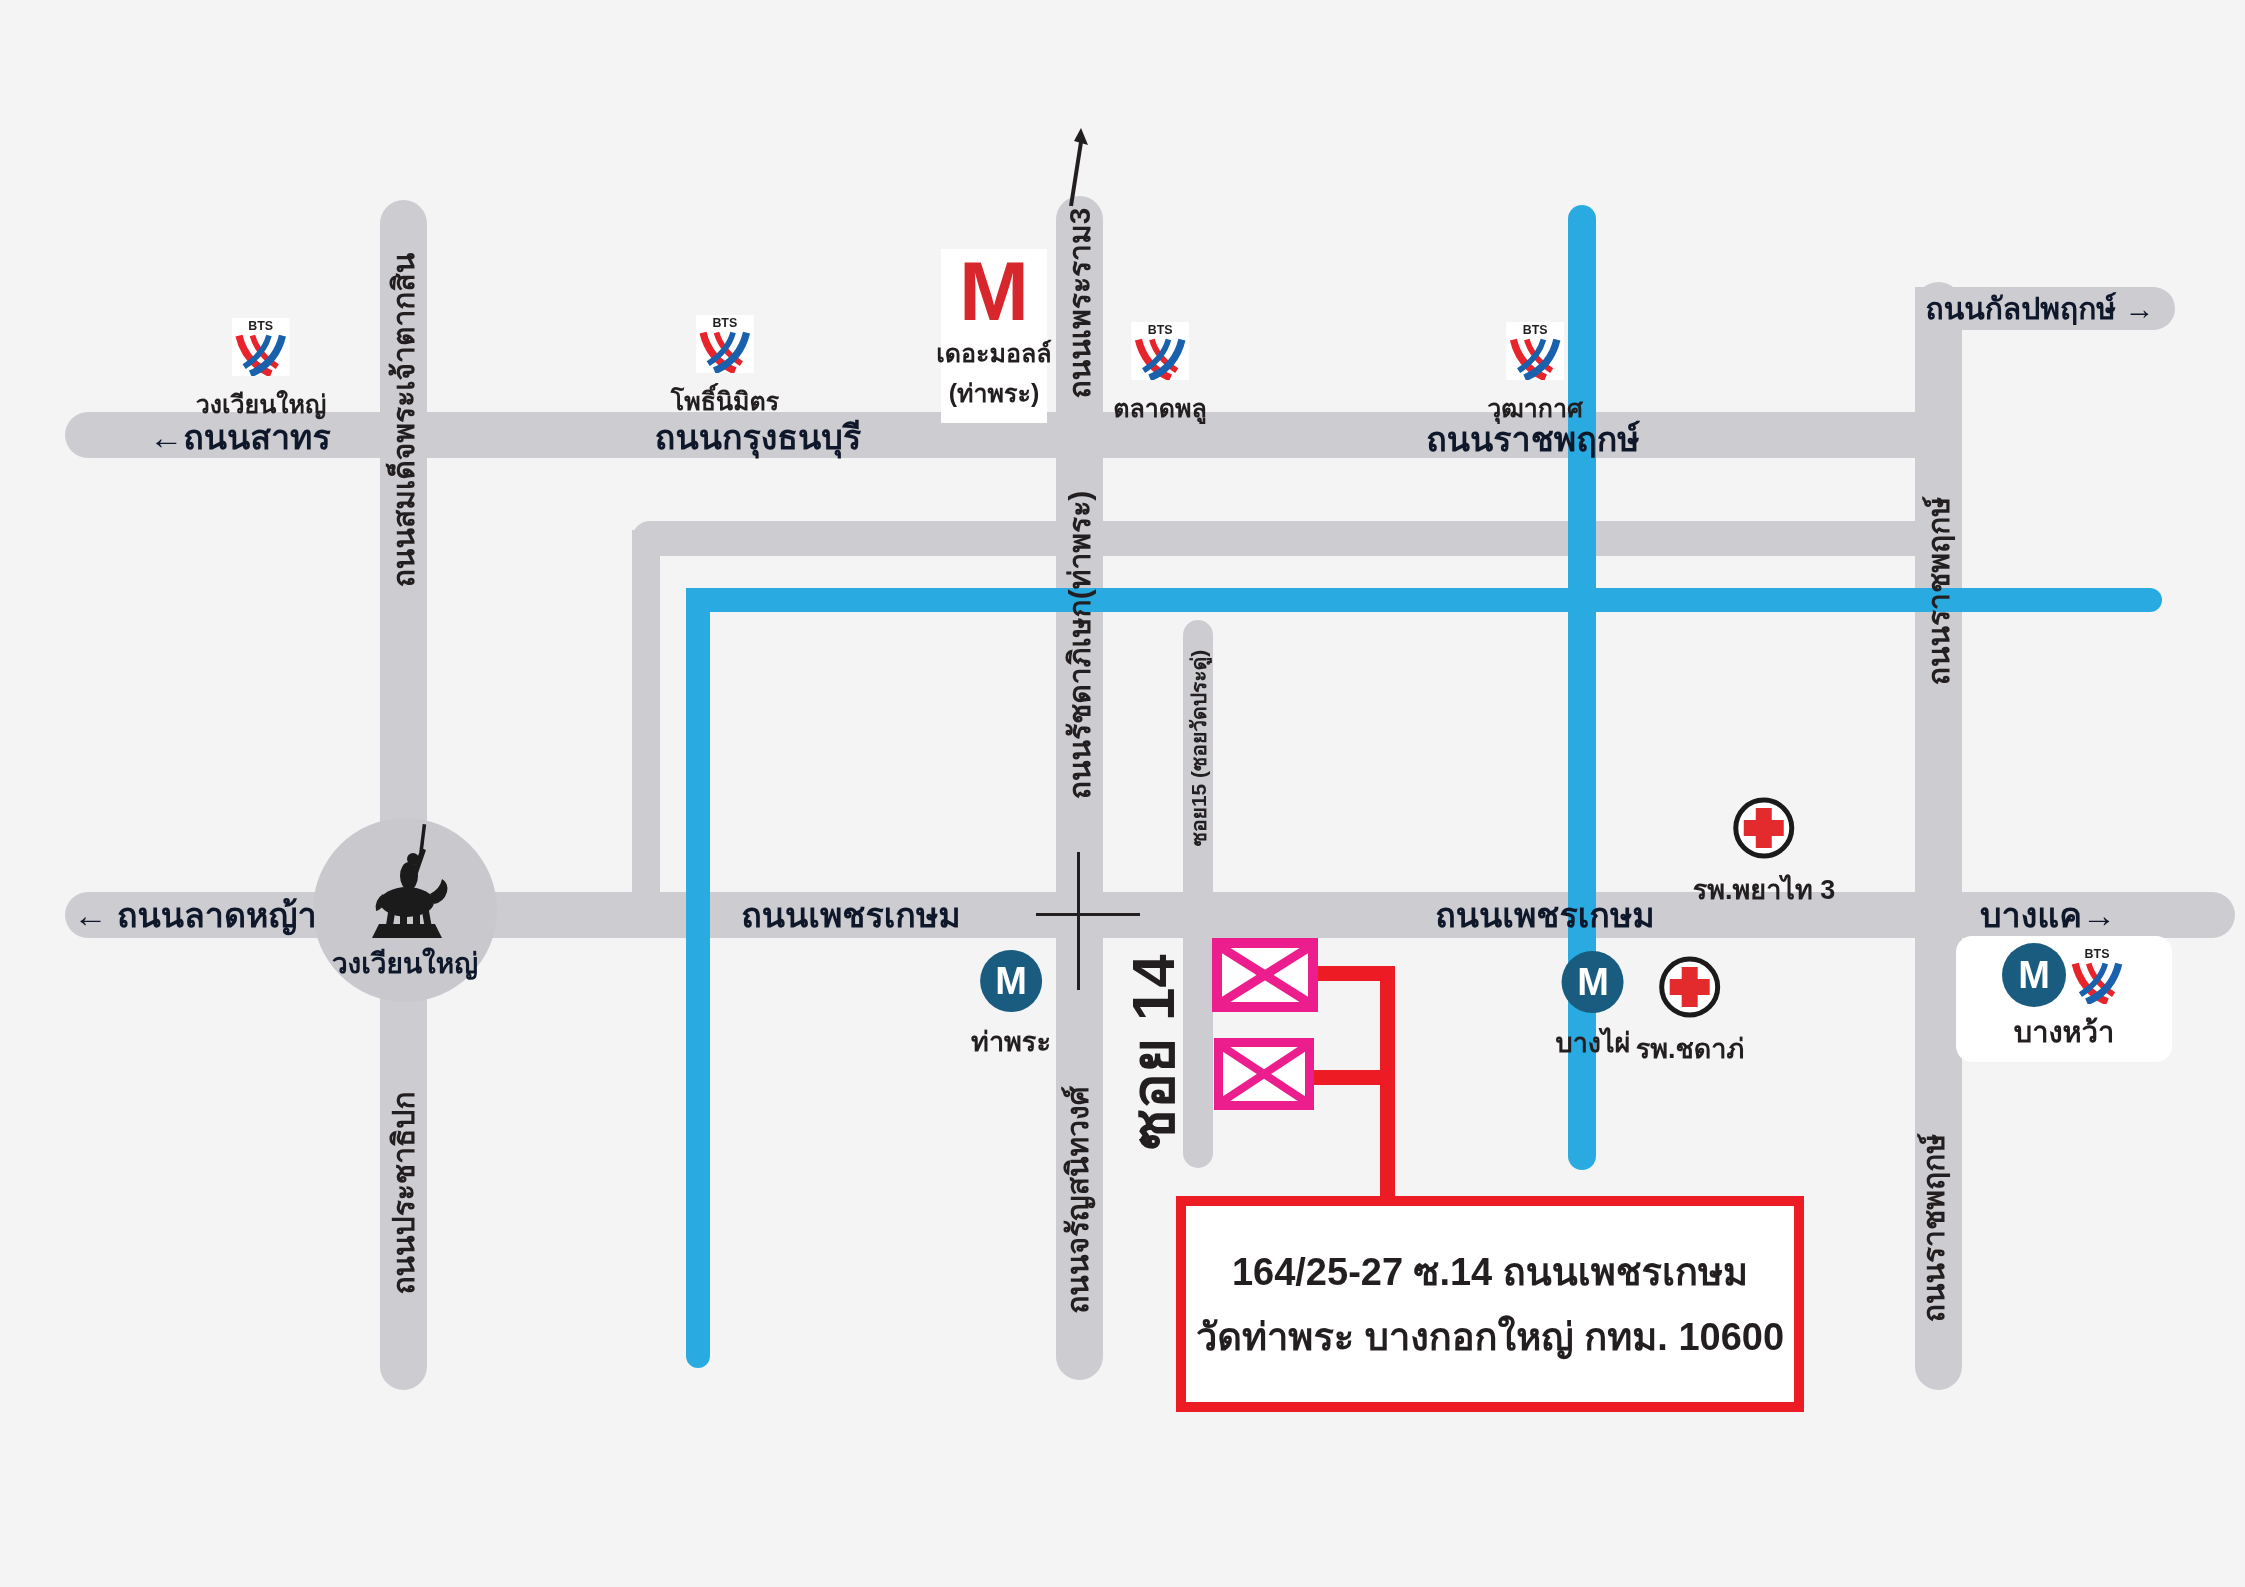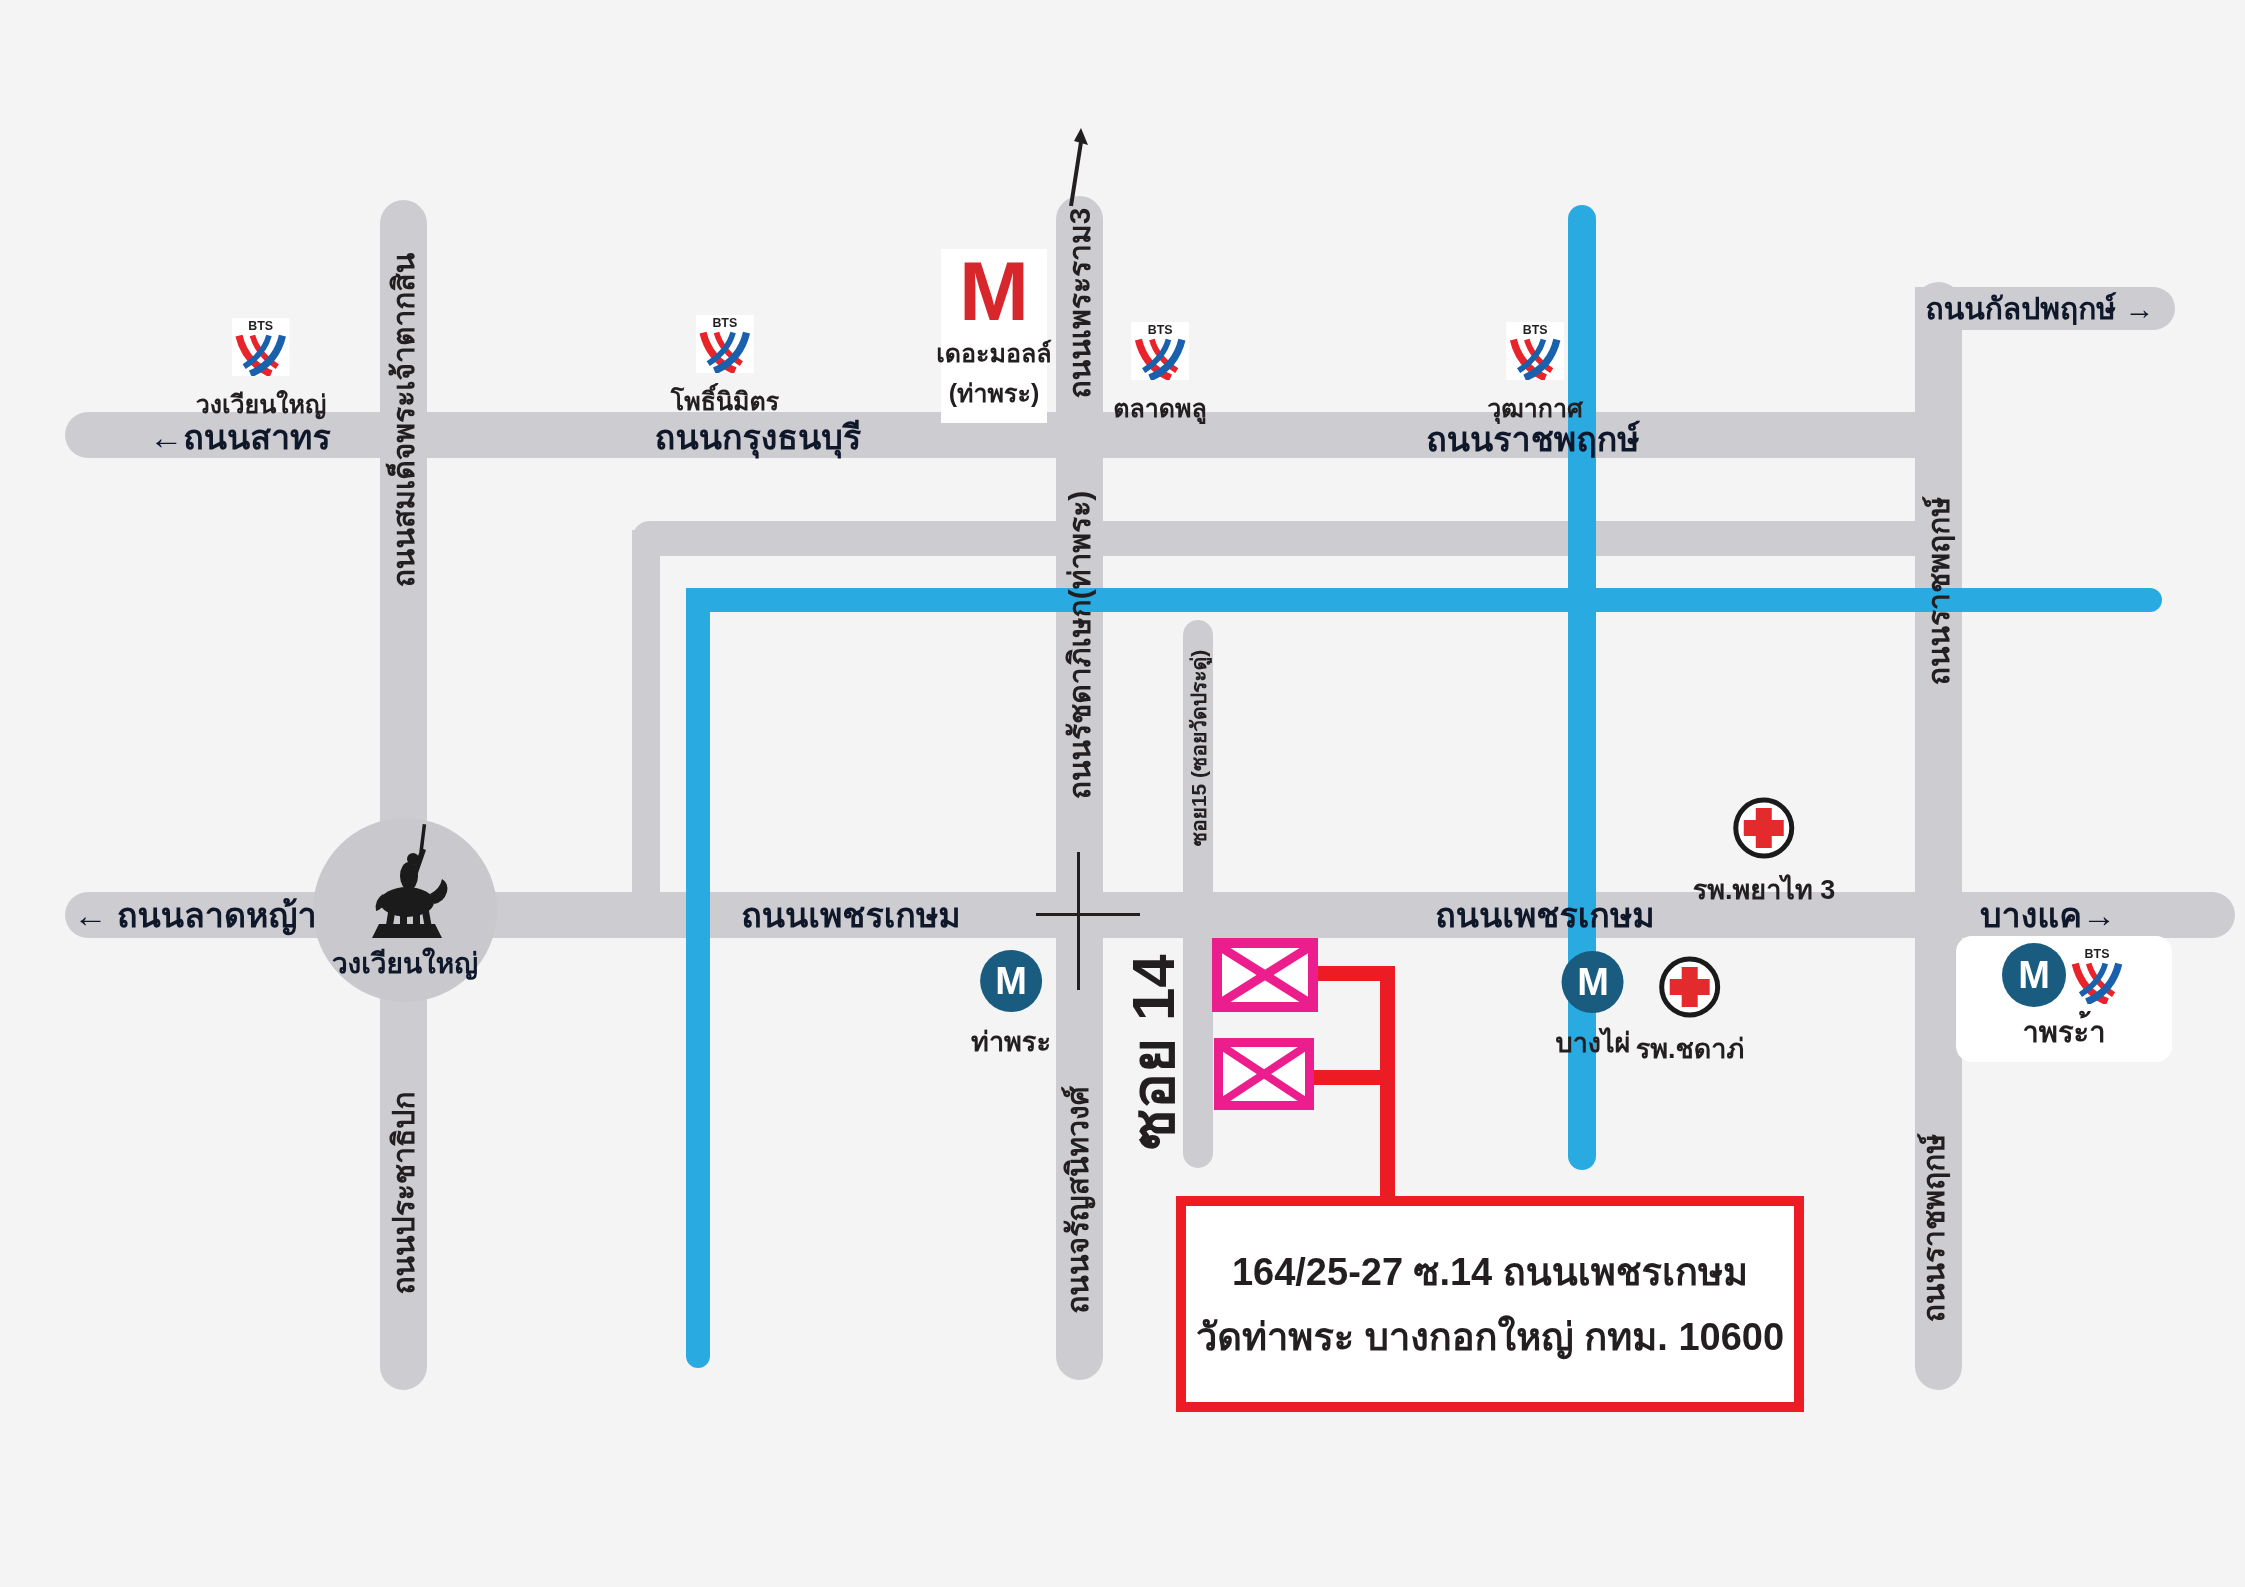--- a/index.html
+++ b/index.html
@@ -218,16 +218,16 @@
       </div>
       <svg class="bts-icon" width="58" height="58" viewBox="0 0 56 56">
         <rect width="56" height="56" fill="#fff"></rect>
         <text x="28" y="12" text-anchor="middle" font-size="12" font-weight="bold" fill="#231f20">BTS</text>
         <path d="M7,17 C11,34 22,47 38,54" stroke="#e8232a" stroke-width="7" fill="none"></path>
         <path d="M20,17 C23,28 30,38 44,47" stroke="#e8232a" stroke-width="5.5" fill="none"></path>
         <path d="M49,17 C45,34 34,47 18,54" stroke="#1961ac" stroke-width="7" fill="none"></path>
         <path d="M36,17 C33,28 26,38 12,47" stroke="#1961ac" stroke-width="5.5" fill="none"></path>
       </svg>
     </div>
-    <div style="font-size:29px;font-weight:700;margin-top:2px;">าพระ้า</div>
+    <div style="font-size:29px;font-weight:700;margin-top:2px;">บางหว้า</div>
   </div>
 
 </div>
 
 </body></html>

